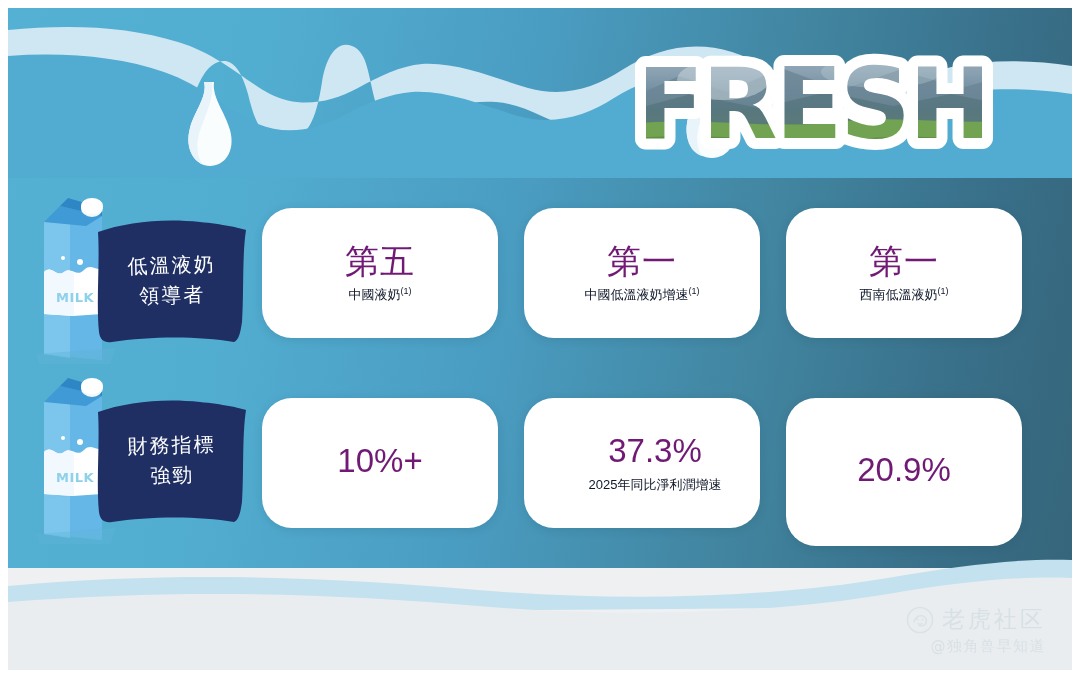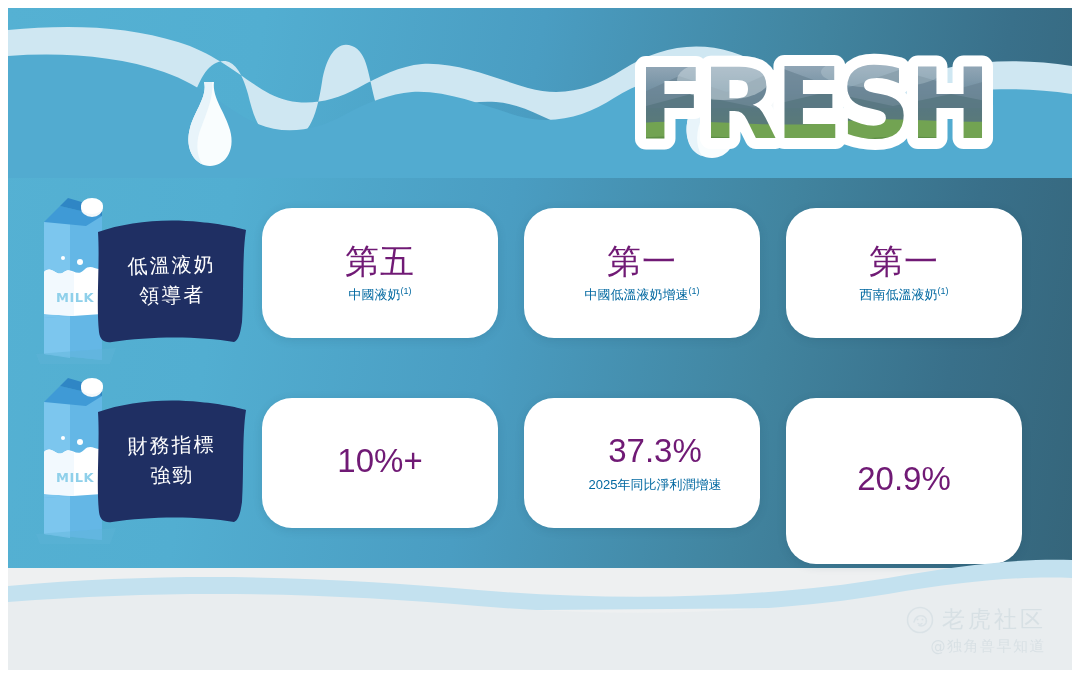--- a/index.html
+++ b/index.html
@@ -80,36 +80,36 @@
     line-height:1.2;
     letter-spacing:1px;
     margin-bottom:4px;
     white-space:nowrap;
   }
   .card .big.num{
     font-size:33px;
     letter-spacing:0px;
   }
   .card .cap{
-    color:#0369a1;
+    color:#0f172a;
     font-size:13px;
     line-height:1.45;
     text-align:center;
     font-weight:400;
   }
   .card .cap sup{font-size:9px;vertical-align:super;}
 
   
   .c1{left:254px;top:200px;width:236px;height:130px;}
   .c2{left:516px;top:200px;width:236px;height:130px;}
   .c3{left:778px;top:200px;width:236px;height:130px;}
   
   .c4{left:254px;top:390px;width:236px;height:130px;}
   .c5{left:516px;top:390px;width:236px;height:130px;padding-left:40px;}
-  .c6{left:778px;top:390px;width:236px;height:166px;}
+  .c6{left:778px;top:390px;width:236px;height:148px;}
 
   
   .watermark{
     position:absolute;right:26px;top:596px;
     display:flex;flex-direction:column;align-items:flex-end;
     opacity:0.5;
   }
   .wm-row{display:flex;align-items:center;gap:8px;}
   .wm-logo{width:28px;height:28px;}
   .wm-title{

